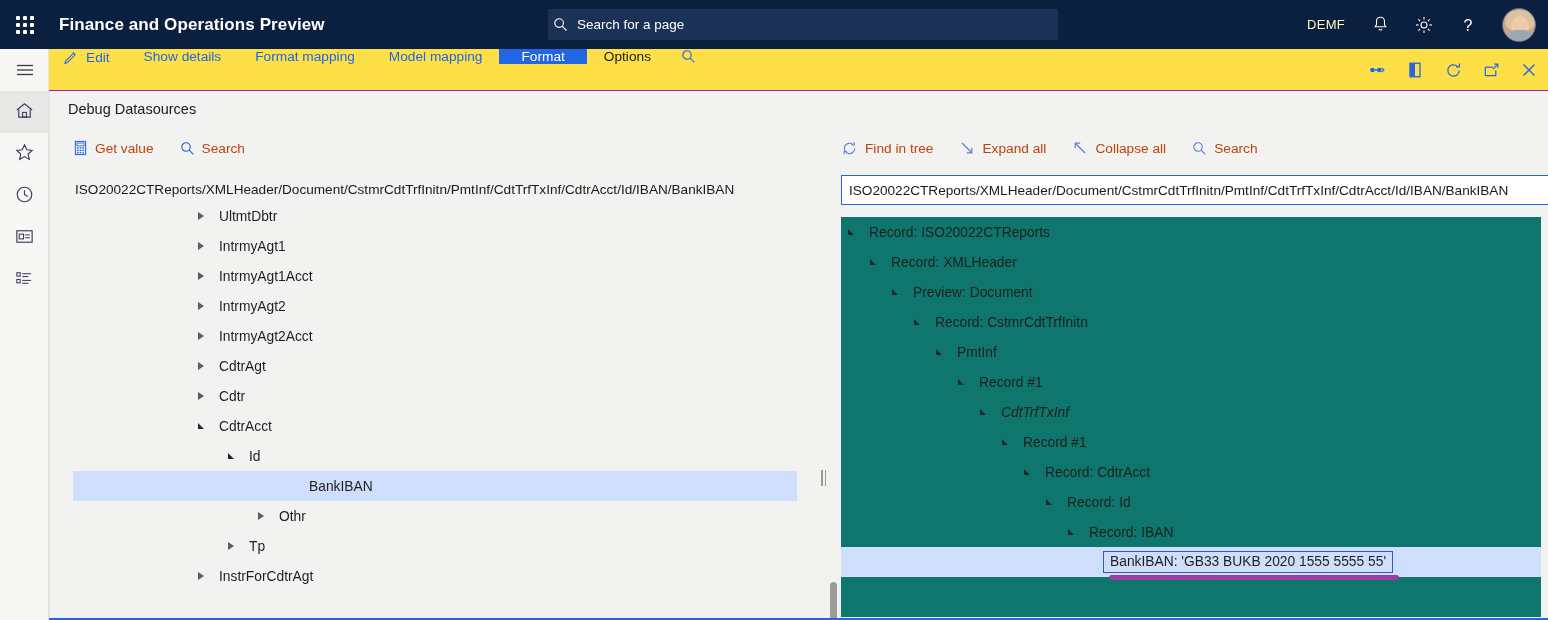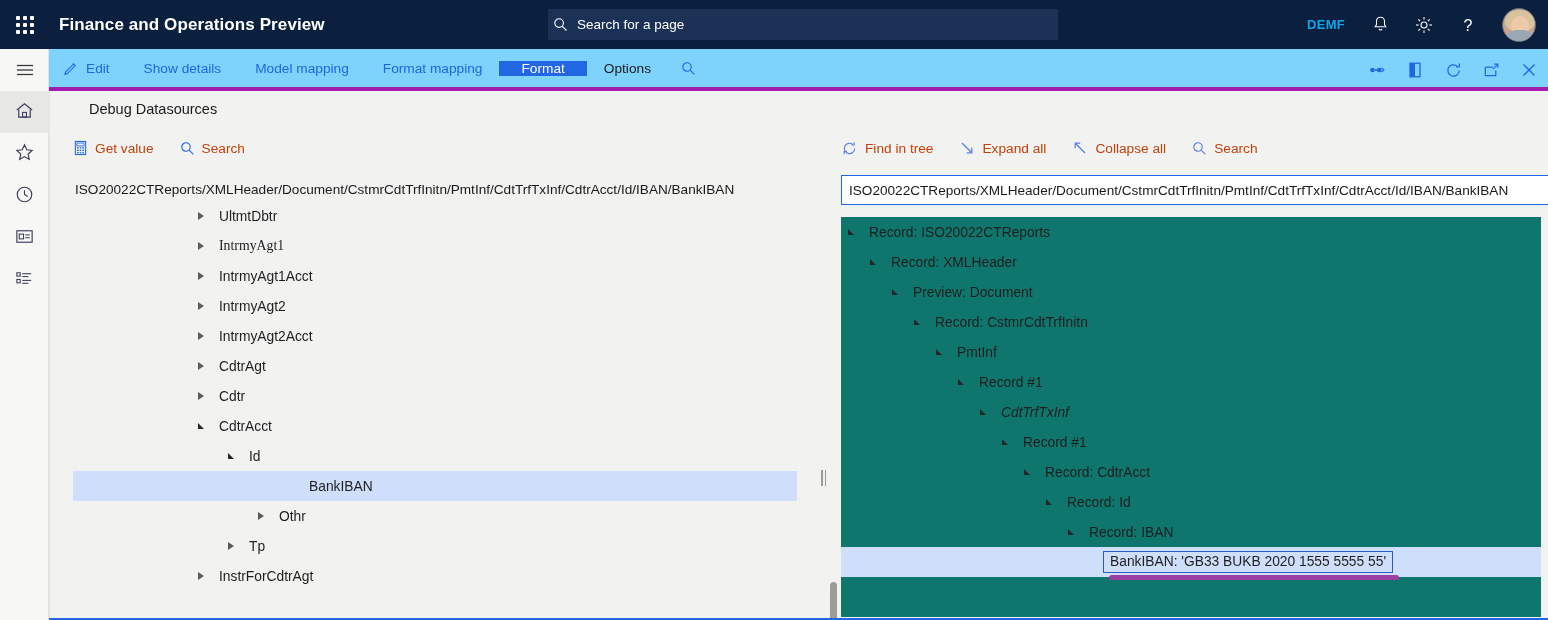--- a/index.html
+++ b/index.html
@@ -58,21 +58,21 @@
     font-size: 13.5px;
     white-space: nowrap;
   }
   .hdr-right {
     position: absolute; right: 0; top: 0;
     height: 49px;
     display: flex; align-items: center;
   }
   .hdr-right > div { display:flex; align-items:center; justify-content:center; cursor:pointer; }
   .company {
-    color: #0ea5e9; font-size: 13px; font-weight: bold;
+    color: #fef9c3; font-size: 13px; font-weight: normal;
     padding: 0 13px; height: 37px; letter-spacing: .3px;
   }
   .hdr-icon { width: 44px; height: 49px; }
   .avatar-wrap { width: 58px; height: 49px; }
   .avatar {
     width: 34px; height: 34px; border-radius: 50%;
     background: #c9a48a;
     overflow: hidden; position: relative;
     border: 1px solid #5a6a82;
   }
@@ -100,23 +100,23 @@
     width: 49px; height: 42px;
     display:flex; align-items:center; justify-content:center;
     cursor: pointer;
   }
   .rail-item.active { background: #e7e7e5; }
 
   
   .cmdbar {
     position:absolute; left:49px; top:49px;
     width: 1499px; height: 42px;
-    background: #7dd3fc;
-    border-bottom: 4px solid #a21caf;
-    display:flex; align-items: center;
+    background: #fde047;
+    border-bottom: 1px solid #a21caf;
+    display:flex; align-items: flex-start;
   }
   .cmd {
     display:flex; align-items:center;
     padding: 0 17px;
     font-size: 13.7px;
     color: #2266e3;
     cursor: pointer;
     white-space: nowrap;
   }
   .cmd.with-icon { padding-left: 14px; }
@@ -138,21 +138,21 @@
     cursor:pointer;
   }
 
   
   .content {
     position:absolute; left:49px; top:91px;
     width: 1499px; height: 529px;
     background: #f2f2f1;
   }
   .page-title {
-    position:absolute; left: 40px; top: 10px;
+    position:absolute; left: 19px; top: 10px;
     font-size: 14.5px; color: #1a1a1a;
   }
 
   
   .lpanel { position:absolute; left: 24px; top: 42px; width: 724px; height: 487px; }
   .rpanel { position:absolute; left: 740px; top: 42px; width: 755px; height: 487px; }
 
   .ptool { display:flex; align-items:center; height: 30px; }
   .ptool .tbtn {
     display:flex; align-items:center;
@@ -396,24 +396,24 @@
             <path d="M2.5 12.2l8-8 1.6 1.6-8 8-2.2.6z" fill="none" stroke="#2266e3" stroke-width="1.1"></path>
             <line x1="10" y1="3.3" x2="11.8" y2="5.1" stroke="#2266e3" stroke-width="1.1"></line>
           </svg>
       </span>
       <span>Edit</span>
     </div>
     <div class="cmd">
       <span>Show details</span>
     </div>
     <div class="cmd">
+      <span>Format mapping</span>
+    </div>
+    <div class="cmd">
       <span>Model mapping</span>
-    </div>
-    <div class="cmd">
-      <span>Format mapping</span>
     </div>
     <div class="cmd selected">
       <span>Format</span>
     </div>
     <div class="cmd plain">
       <span>Options</span>
     </div>
     <div class="cmd iconbtn">
       <svg width="15" height="15" viewBox="0 0 16 16">
           <circle cx="6.4" cy="6.4" r="4.5" fill="none" stroke="#2266e3" stroke-width="1.2"></circle>
@@ -499,21 +499,21 @@
 
       <input class="lpath" type="text" value="ISO20022CTReports/XMLHeader/Document/CstmrCdtTrfInitn/PmtInf/CdtTrfTxInf/CdtrAcct/Id/IBAN/BankIBAN" style="">
 
       <div class="ltree" id="ltree" style="margin-top: -12px;">
           <div class="tnode" style="padding-left:118px;">
             <span class="tw">
               <span class="collapsed"></span>
             </span>
             <span class="tlabel">UltmtDbtr</span>
           </div>
-          <div class="tnode" style="padding-left:118px;font-family:Liberation Serif, serif;">
+          <div class="tnode" style="padding-left:118px;">
             <span class="tw">
               <span class="collapsed"></span>
             </span>
             <span class="tlabel">IntrmyAgt1</span>
           </div>
           <div class="tnode" style="padding-left:118px;">
             <span class="tw">
               <span class="collapsed"></span>
             </span>
             <span class="tlabel">IntrmyAgt1Acct</span>

